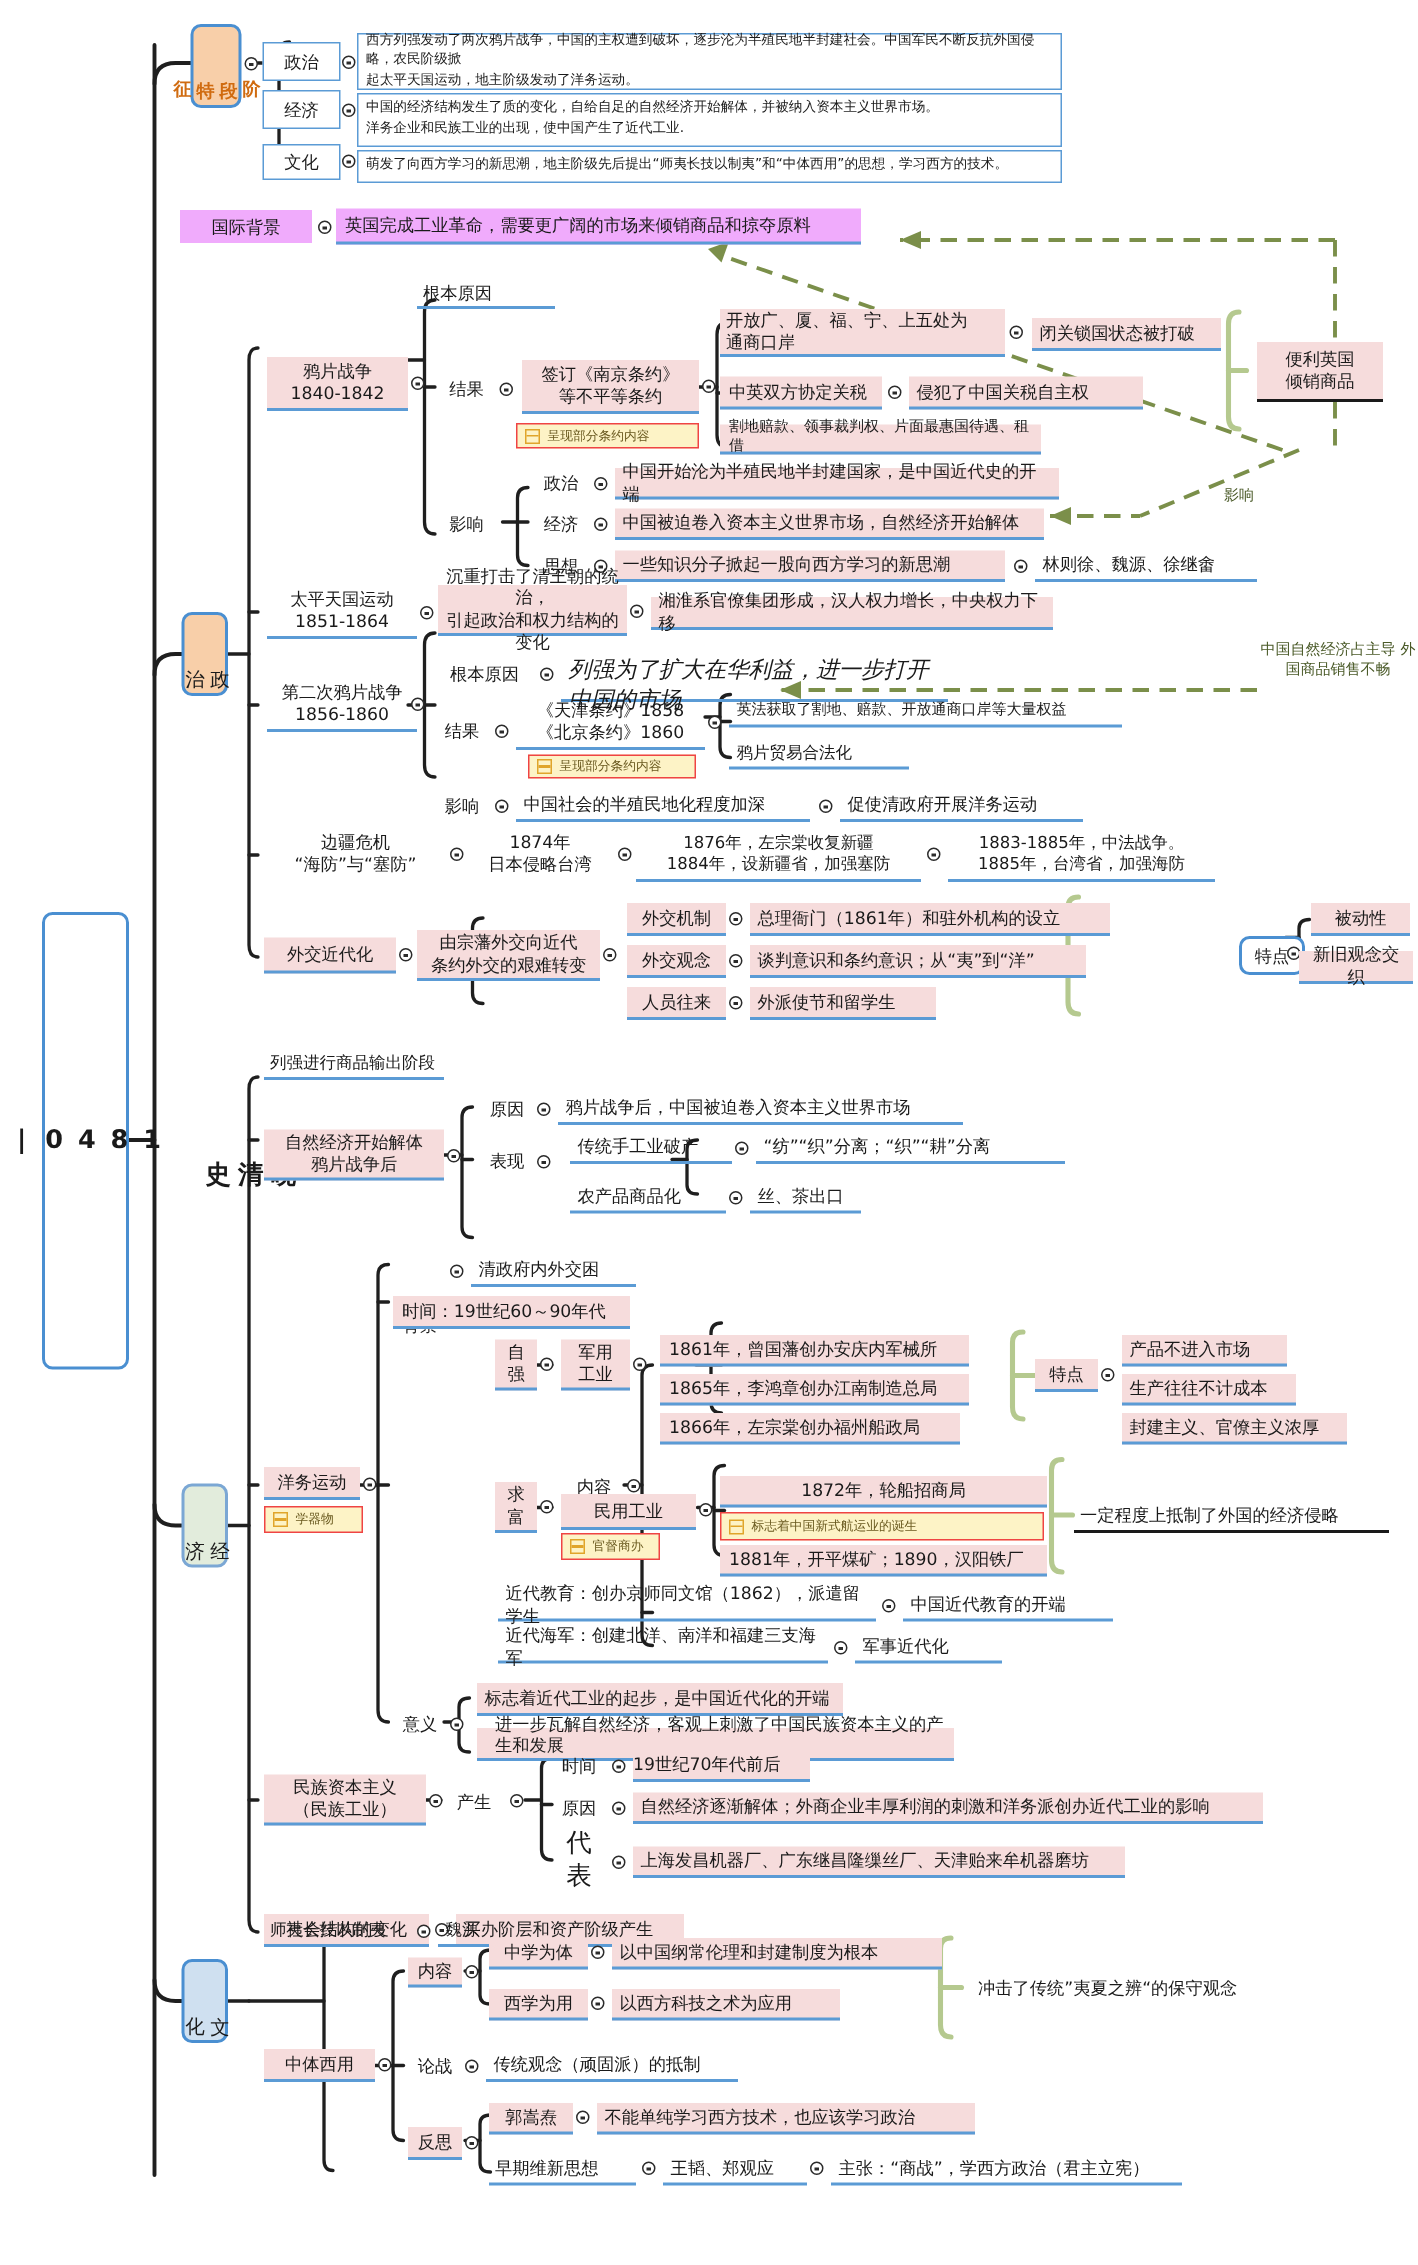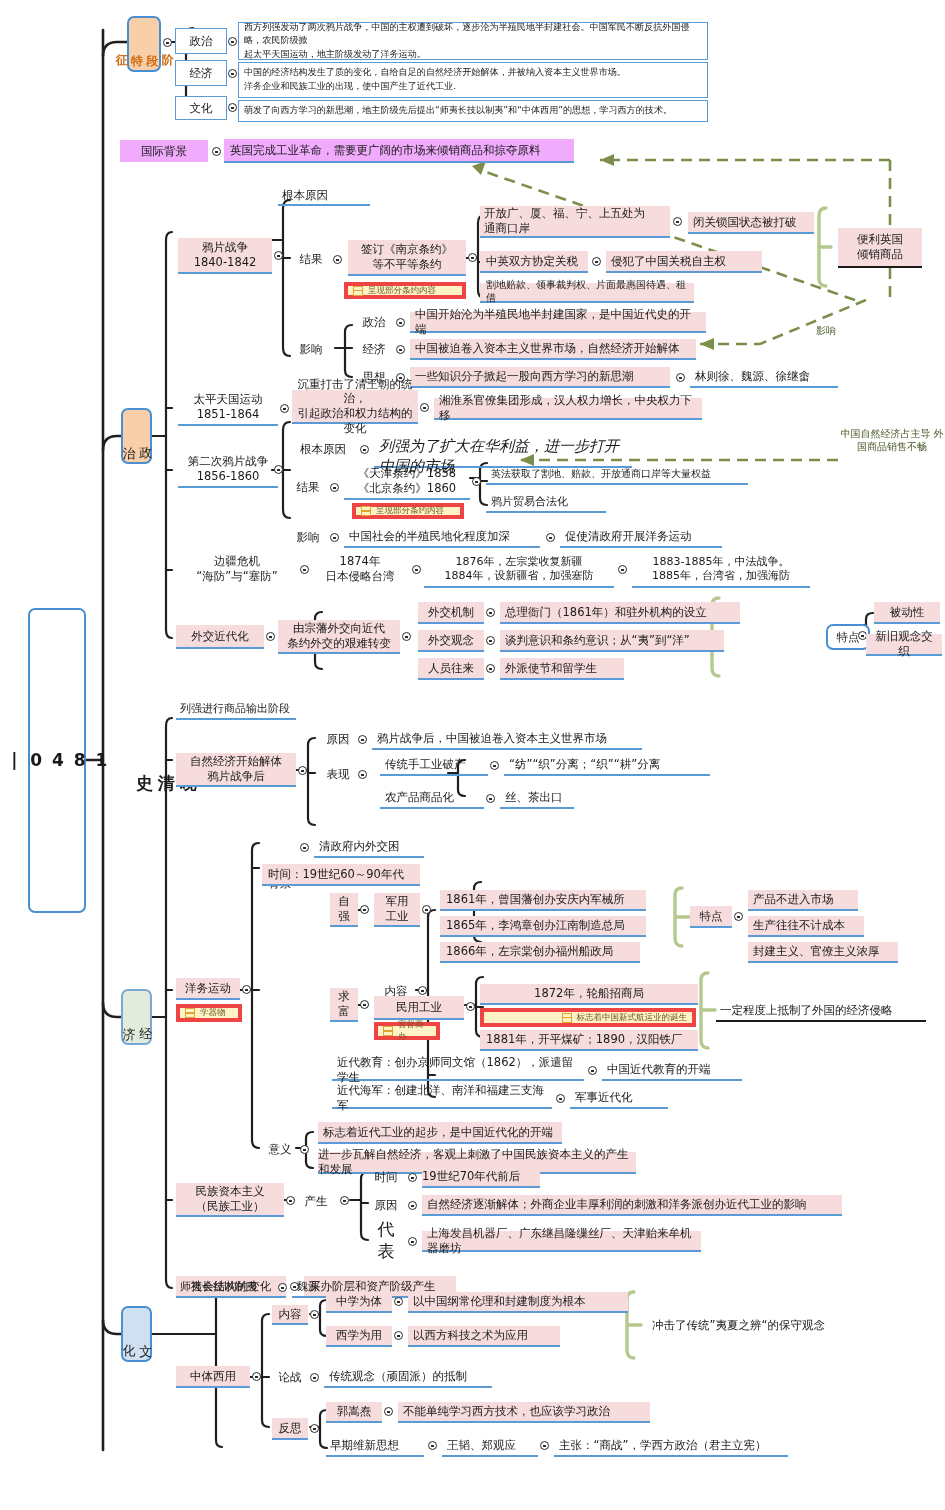--- a/index.html
+++ b/index.html
@@ -22,21 +22,21 @@
   .rbox{border:2px solid #4a8fd1;border-radius:7px;background:#fff;}
   .rbox.orange{background:#f8cfa9;border-color:#4a8fd1;}
   .rbox.green{background:#e2ecdc;border-color:#7ba7d4;}
   .rbox.blue{background:#cfe0f0;border-color:#4a8fd1;}
   .rbox.white{background:#fff;border-color:#4a8fd1;}
 
   
   .obox{border:1.3px solid #5b9bd5;background:#fff;}
 
   
-  .note{background:#fdf3c6;border:4px solid #ef4444;display:flex;align-items:center;gap:5px;
+  .note{background:#fdf3c6;border:1px solid #ef4444;display:flex;align-items:center;gap:5px;
         padding:2px 5px;box-sizing:border-box;font-size:8.5px;color:#6a5a20;}
   .note .glyph{width:10px;height:10px;border:1.4px solid #e0a52a;box-sizing:border-box;
         display:inline-block;position:relative;flex:0 0 auto;}
   .note .glyph:after{content:"";position:absolute;left:0;right:0;top:3.2px;height:1.4px;background:#e0a52a;}
 
   .vert{writing-mode:vertical-rl;text-orientation:upright;}
 
   .conn{position:absolute;width:9px;height:9px;border:1.2px solid #2b2b2b;border-radius:50%;
         background:#fff;box-sizing:border-box;}
   .conn:after{content:"";position:absolute;left:2.2px;top:3.4px;width:3.2px;height:1.2px;background:#2b2b2b;}
@@ -507,21 +507,21 @@
 <div class="node pink nb" style="left:374px;top:996px;width:90px;height:24px;font-size:11.5px;">
   <span>民用工业</span></div>
 <div class="note" style="position:absolute;left:374px;top:1022px;width:66px;height:18px;">
   <span class="glyph"></span>
   <span>官督商办</span>
     </div>
 <div class="conn" style="left:466px;top:1002px;"></div>
 
 <div class="node pink nb" style="left:480px;top:984px;width:218px;height:21px;font-size:11.5px;">
   <span>1872年，轮船招商局</span></div>
-<div class="note" style="position:absolute;left:480px;top:1008px;width:216px;height:19px;justify-content:flex-end;">
+<div class="note" style="position:absolute;left:480px;top:1008px;width:216px;height:19px;">
   <span class="glyph"></span>
   <span>标志着中国新式航运业的诞生</span>
     </div>
 <div class="node pink nb left" style="left:480px;top:1030px;width:218px;height:21px;font-size:11.5px;padding-left:6px;">
   <span>1881年，开平煤矿；1890，汉阳铁厂</span></div>
 
 <div class="node left" style="left:716px;top:1000px;width:210px;height:22px;font-size:11.5px;border-bottom:2.6px solid #1a1a1a;padding-left:4px;">
   <span>一定程度上抵制了外国的经济侵略</span></div>
 
 <div class="node nb left" style="left:332px;top:1060px;width:252px;height:21px;font-size:11.5px;padding-left:5px;">
@@ -534,21 +534,21 @@
   <span>近代海军：创建北洋、南洋和福建三支海军</span></div>
 <div class="conn" style="left:556px;top:1094px;"></div>
 <div class="node nb left" style="left:570px;top:1088px;width:98px;height:21px;font-size:11.5px;padding-left:5px;">
   <span>军事近代化</span></div>
 
 <div class="node" style="left:262px;top:1140px;width:36px;height:18px;font-size:11.5px;">
   <span>意义</span></div>
 <div class="conn" style="left:300px;top:1145px;"></div>
 <div class="node pink nb left" style="left:318px;top:1122px;width:244px;height:22px;font-size:11.5px;padding-left:5px;">
   <span>标志着近代工业的起步，是中国近代化的开端</span></div>
-<div class="node pink nb left" style="left:318px;top:1152px;width:318px;height:22px;font-size:11.5px;padding-left:0;">
+<div class="node pink nb left" style="left:318px;top:1152px;width:318px;height:22px;font-size:11.5px;padding-left:12px;align-items:flex-end;">
   <span>进一步瓦解自然经济，客观上刺激了中国民族资本主义的产生和发展</span></div>
 
 <div class="node pink nb" style="left:176px;top:1183px;width:108px;height:34px;font-size:11.5px;">
   <span>民族资本主义
 （民族工业）</span></div>
 <div class="conn" style="left:286px;top:1196px;"></div>
 <div class="node" style="left:298px;top:1192px;width:36px;height:18px;font-size:11.5px;">
   <span>产生</span></div>
 <div class="conn" style="left:340px;top:1196px;"></div>
 
@@ -560,21 +560,21 @@
 
 <div class="node" style="left:368px;top:1196px;width:36px;height:18px;font-size:11.5px;">
   <span>原因</span></div>
 <div class="conn" style="left:408px;top:1201px;"></div>
 <div class="node pink nb left" style="left:422px;top:1195px;width:420px;height:21px;font-size:11.5px;padding-left:5px;">
   <span>自然经济逐渐解体；外商企业丰厚利润的刺激和洋务派创办近代工业的影响</span></div>
 
 <div class="node" style="left:368px;top:1232px;width:36px;height:18px;font-size:17px;">
   <span>代表</span></div>
 <div class="conn" style="left:408px;top:1237px;"></div>
-<div class="node pink nb left" style="left:422px;top:1231px;width:279px;height:21px;font-size:11.5px;padding-left:5px;">
+<div class="node pink nb left" style="left:422px;top:1231px;width:328px;height:21px;font-size:11.5px;padding-left:5px;">
   <span>上海发昌机器厂、广东继昌隆缫丝厂、天津贻来牟机器磨坊</span></div>
 
 <div class="node pink nb" style="left:176px;top:1276px;width:110px;height:22px;font-size:11.5px;">
   <span>社会结构的变化</span></div>
 <div class="conn" style="left:290px;top:1282px;"></div>
 <div class="node pink nb left" style="left:304px;top:1276px;width:152px;height:22px;font-size:11.5px;padding-left:5px;">
   <span>买办阶层和资产阶级产生</span></div>
 
 <div class="node rbox blue vert" style="left:121px;top:1306px;width:31px;height:56px;font-size:13px;">
   <span>文

